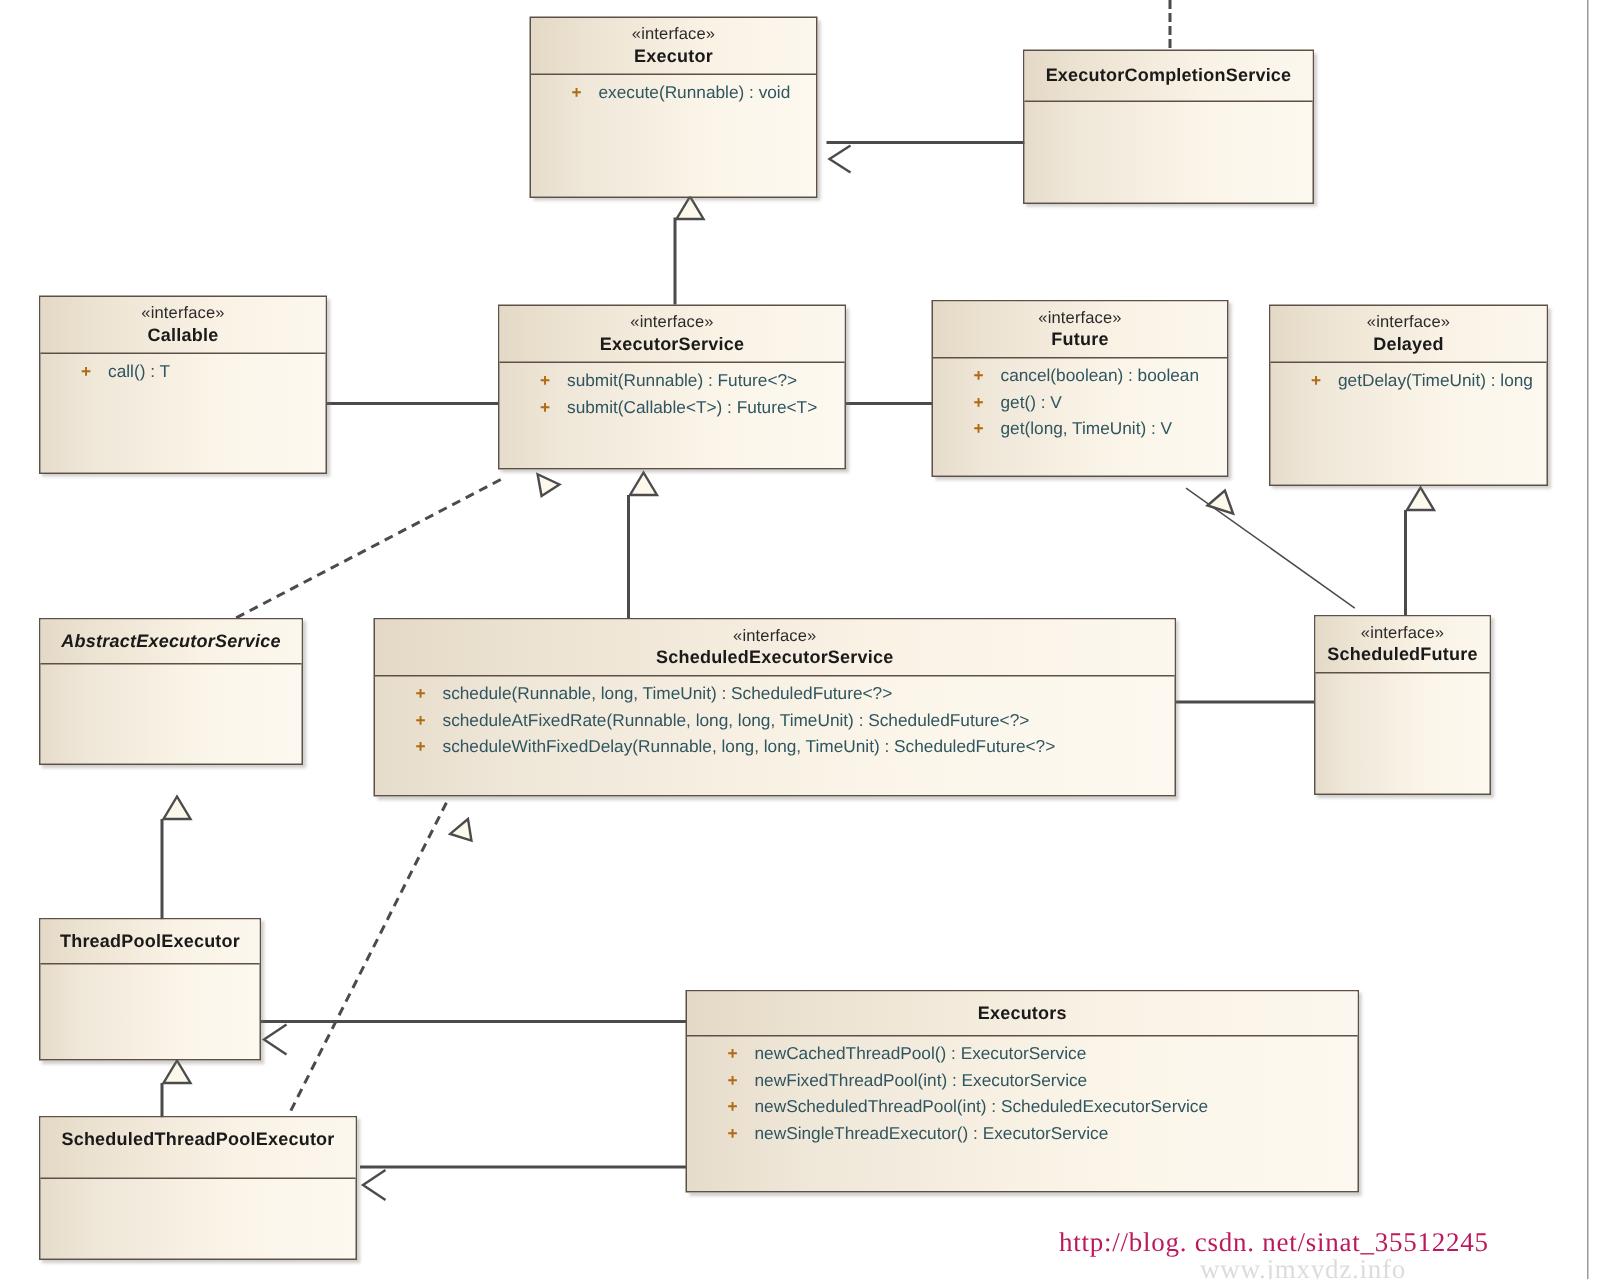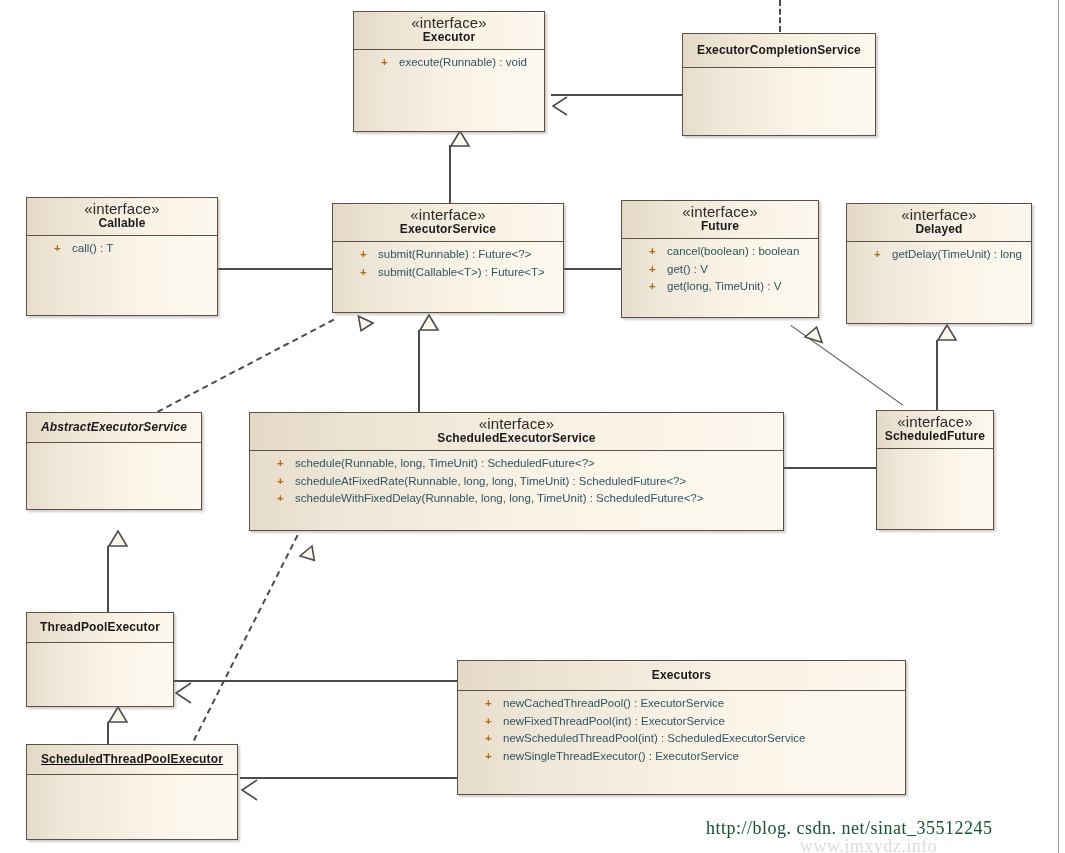--- a/index.html
+++ b/index.html
@@ -34,21 +34,21 @@
     box-shadow: 2px 2px 2px rgba(120,115,105,0.35);
   }
   .uml-head {
     box-sizing: border-box;
     border-bottom: 1px solid #5d5046;
     text-align: center;
     padding: 4px 3px 4px 3px;
     background: linear-gradient(to right, #e4d9c6 0%, #ece2d1 18%, #f9f2e5 62%, #fcf7ee 100%);
   }
   .stereotype {
-    font-size: 15px;
+    font-size: 11px;
     color: #2a2a2a;
     line-height: 14px;
     letter-spacing: 0.1px;
   }
   .cls-name {
     font-size: 12px;
     font-weight: bold;
     color: #1a1a1a;
     line-height: 15px;
     letter-spacing: 0.15px;
@@ -106,21 +106,21 @@
   }
   .arrow-open {
     fill: none;
     stroke: #4b4b4b;
     stroke-width: 1.6;
     stroke-linecap: butt;
   }
   
   .watermark {
     position: absolute;
-    color: #14532d;
+    color: #be185d;
     font-family: "Liberation Serif", serif;
     white-space: nowrap;
     letter-spacing: 0.5px;
   }
   #wm1 { left: 706px; top: 818px; font-size: 18px; }
   #wm2 { left: 800px; top: 836px; font-size: 18px; color: #dcdcdc; }
 </style>
 </head>
 <body>
 
@@ -279,21 +279,21 @@
   </div>
 
   <div class="uml-box" style="left:26px; top:612px; width:148px; height:95px;">
     <div class="uml-head" style="padding-top:7px; padding-bottom:7px;">
       <div class="cls-name">ThreadPoolExecutor</div>
     </div>
     <div class="uml-body"></div>
   </div>
 
   <div class="uml-box" style="left:26px; top:744px; width:212px; height:96px;">
-    <div class="uml-head" style="padding-top:7px; padding-bottom:7px;text-decoration:underline;">
+    <div class="uml-head" style="padding-top:7px; padding-bottom:18px;">
       <div class="cls-name">ScheduledThreadPoolExecutor</div>
     </div>
     <div class="uml-body"></div>
   </div>
 
   <div class="uml-box" style="left:457px; top:660px; width:449px; height:135px;">
     <div class="uml-head" style="padding-top:7px; padding-bottom:7px;">
       <div class="cls-name">Executors</div>
     </div>
     <div class="uml-body">

